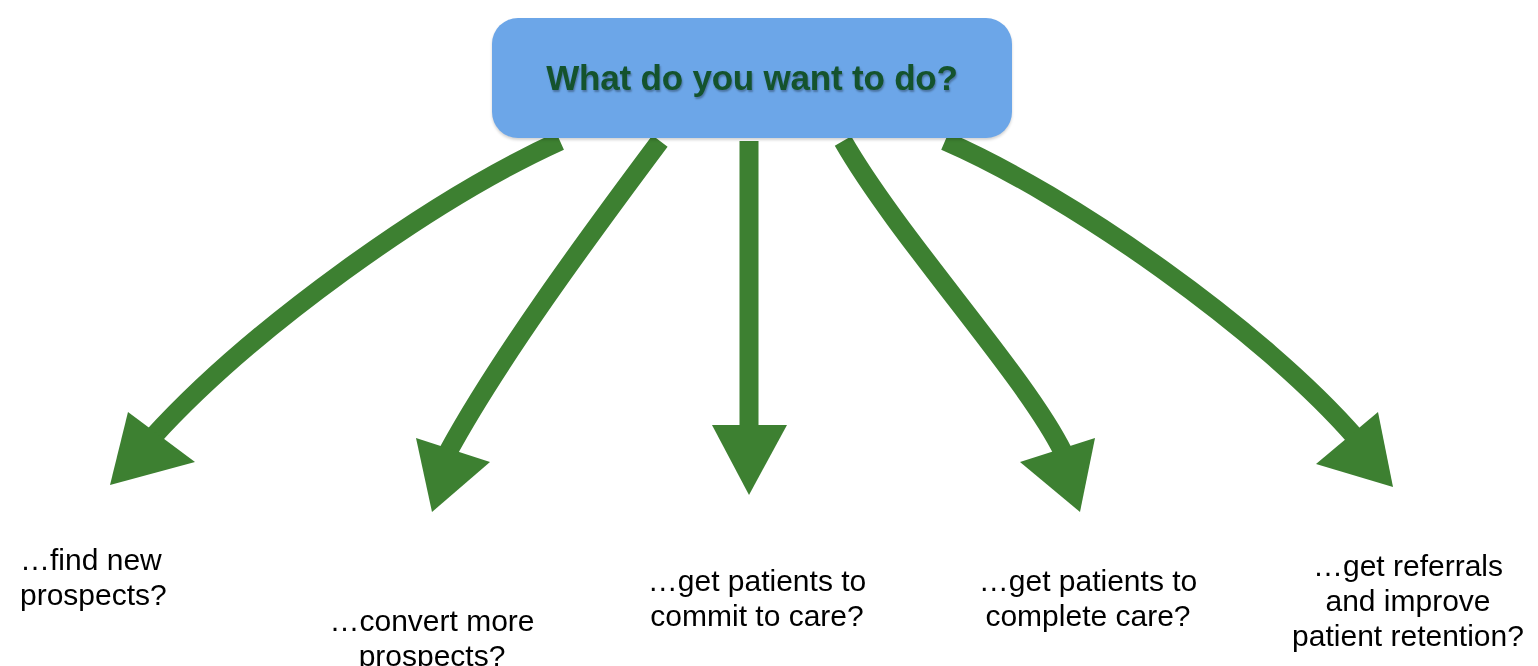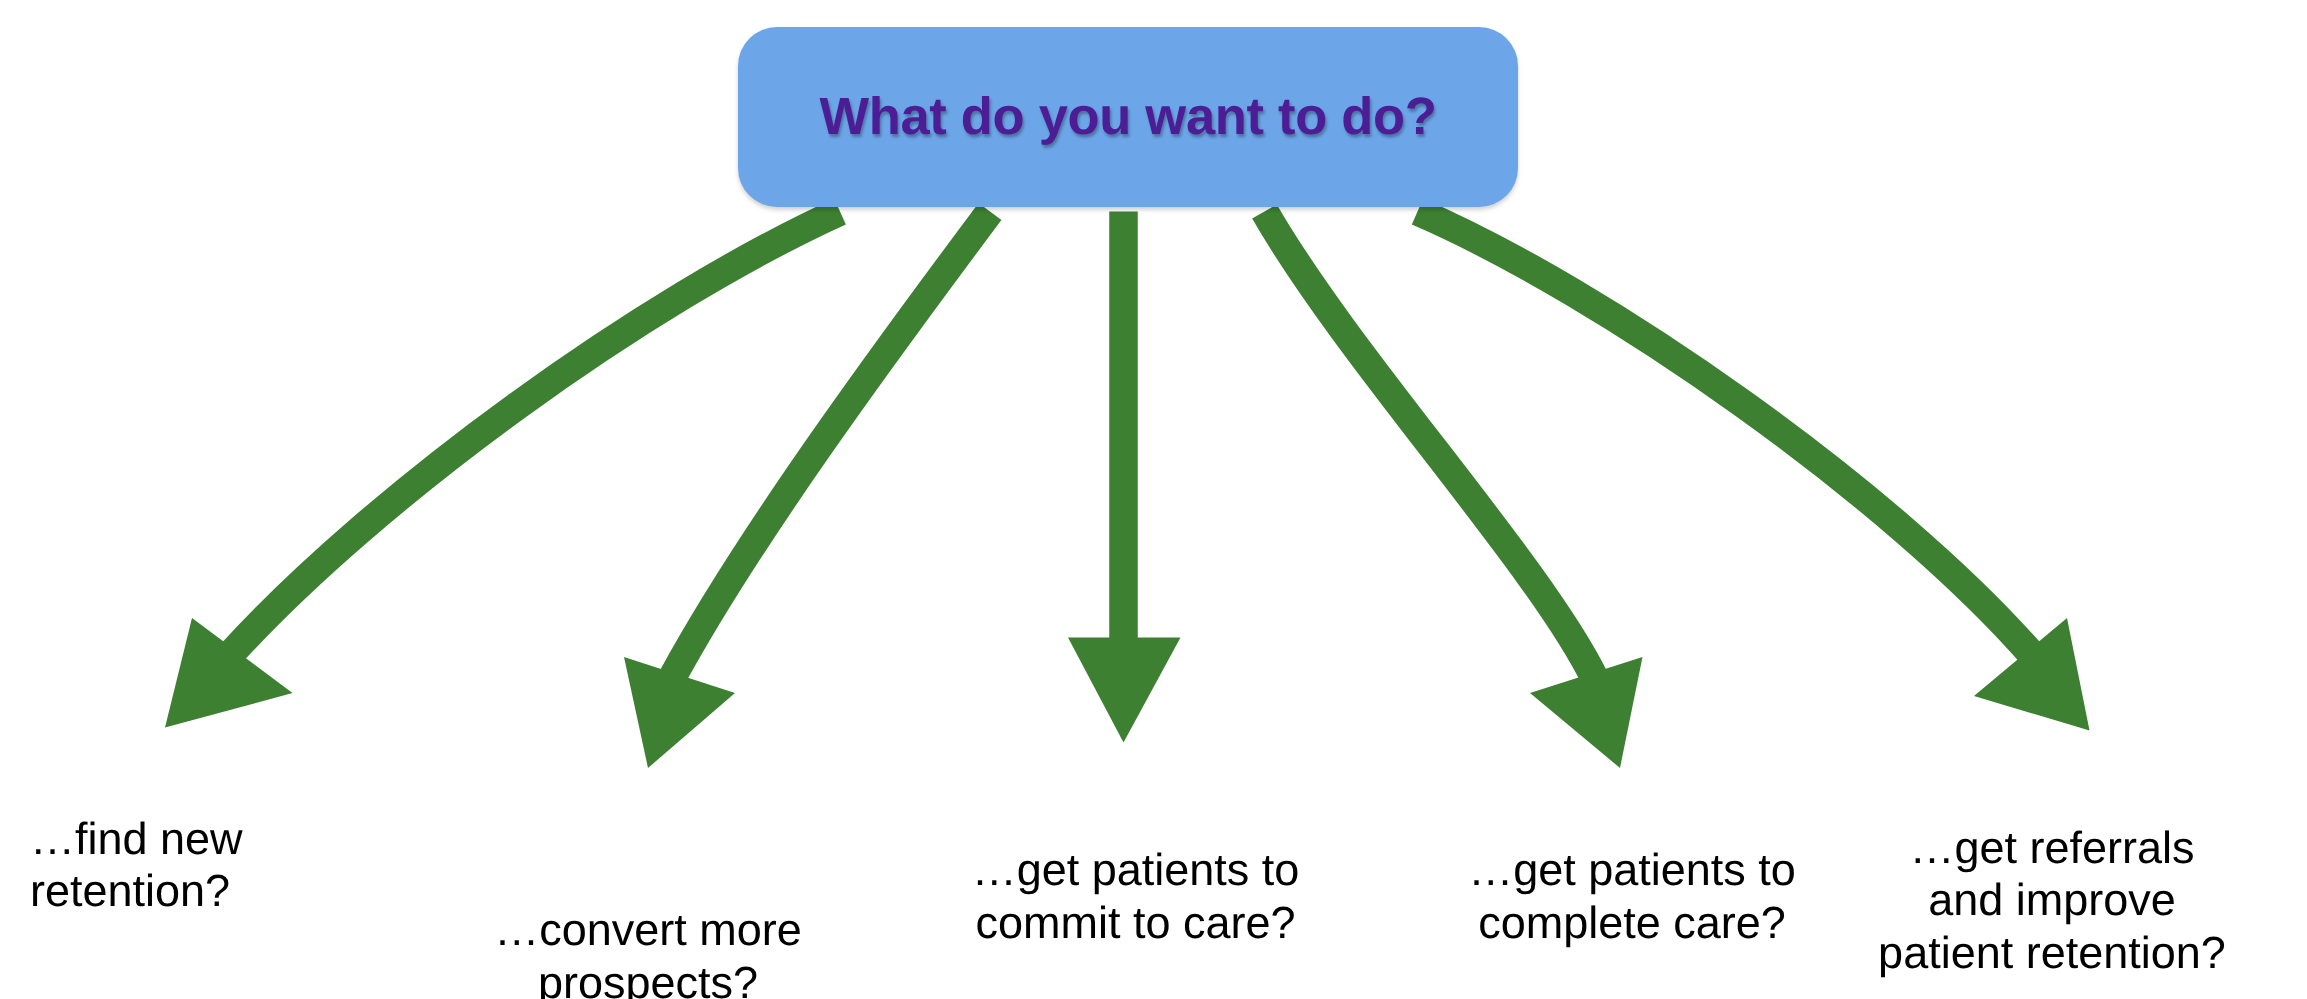--- a/index.html
+++ b/index.html
@@ -33,21 +33,21 @@
     height: 120px;
     background: #6ca6e8;
     border-radius: 26px;
     box-shadow: 0 2px 3px rgba(0,0,0,0.18);
     display: flex;
     align-items: center;
     justify-content: center;
     z-index: 5;
   }
   .root-node-label {
-    color: #4c1d95;
+    color: #14532d;
     font-family: "Liberation Sans", sans-serif;
     font-weight: bold;
     font-size: 35px;
     letter-spacing: -0.2px;
     line-height: 1.1;
     text-align: center;
     text-shadow: 1px 2px 2px rgba(0,0,0,0.30);
     white-space: nowrap;
   }
   .leaf-label {
@@ -57,21 +57,21 @@
     font-size: 30px;
     line-height: 35px;
     font-weight: normal;
     z-index: 4;
     white-space: pre-line;
   }
   .leaf-1 { left: 20px;   top: 542px; width: 280px; text-align: left;   }
   .leaf-2 { left: 292px;  top: 563px; width: 280px; text-align: center; margin-top: 40px; }
   .leaf-3 { left: 617px;  top: 563px; width: 280px; text-align: center; }
   .leaf-4 { left: 948px;  top: 563px; width: 280px; text-align: center; }
-  .leaf-5 { left: 1240px; top: 548px; width: 256px; text-align: center; }
+  .leaf-5 { left: 1280px; top: 548px; width: 256px; text-align: center; }
 </style>
 </head>
 <body>
 
 <div id="canvas">
 
   <svg id="arrow-layer" viewBox="0 0 1538 666" xmlns="http://www.w3.org/2000/svg">
 
     <g>
       <path d="M 560,141 C 430,200 250,330 152,438" fill="none" stroke="#3d8031" stroke-width="19" stroke-linecap="butt"></path>
@@ -97,21 +97,21 @@
       <path d="M 945,141 C 1070,195 1262,330 1356,438" fill="none" stroke="#3d8031" stroke-width="19" stroke-linecap="butt"></path>
       <polygon points="1393,487 1316,464 1378,412" fill="#3d8031"></polygon>
     </g>
   </svg>
 
   <div class="root-node">
     <span class="root-node-label">What do you want to do?</span>
   </div>
 
   <div class="leaf-label leaf-1">…find new
-retention?</div>
+prospects?</div>
 
   <div class="leaf-label leaf-2">…convert more
 prospects?</div>
 
   <div class="leaf-label leaf-3">…get patients to
 commit to care?</div>
 
   <div class="leaf-label leaf-4">…get patients to
 complete care?</div>
 

